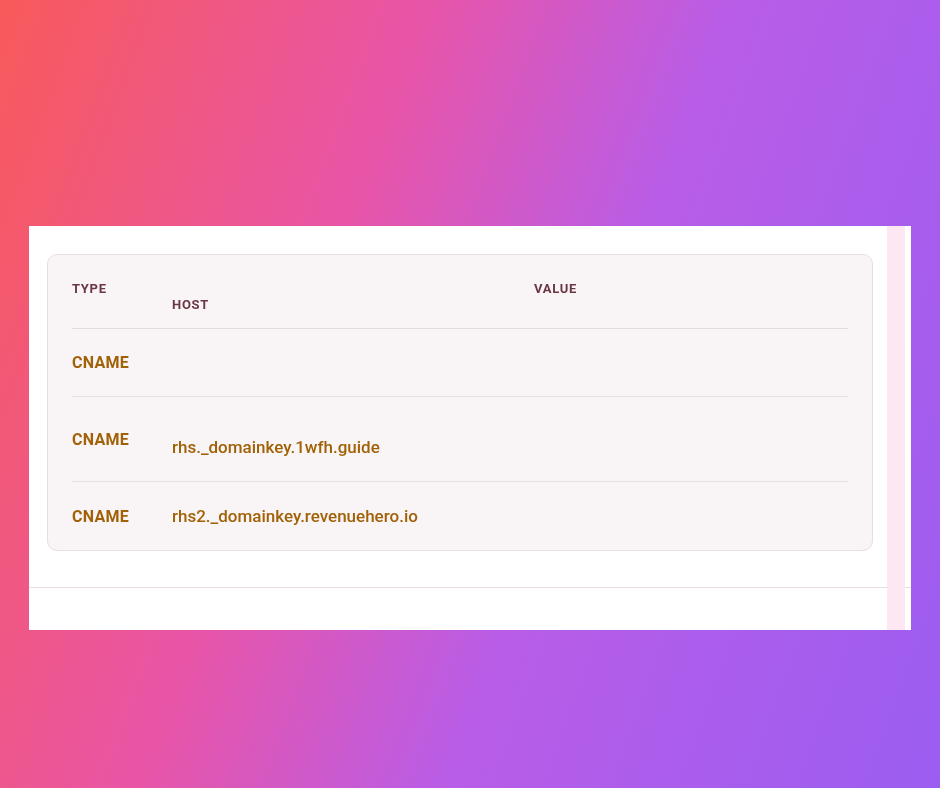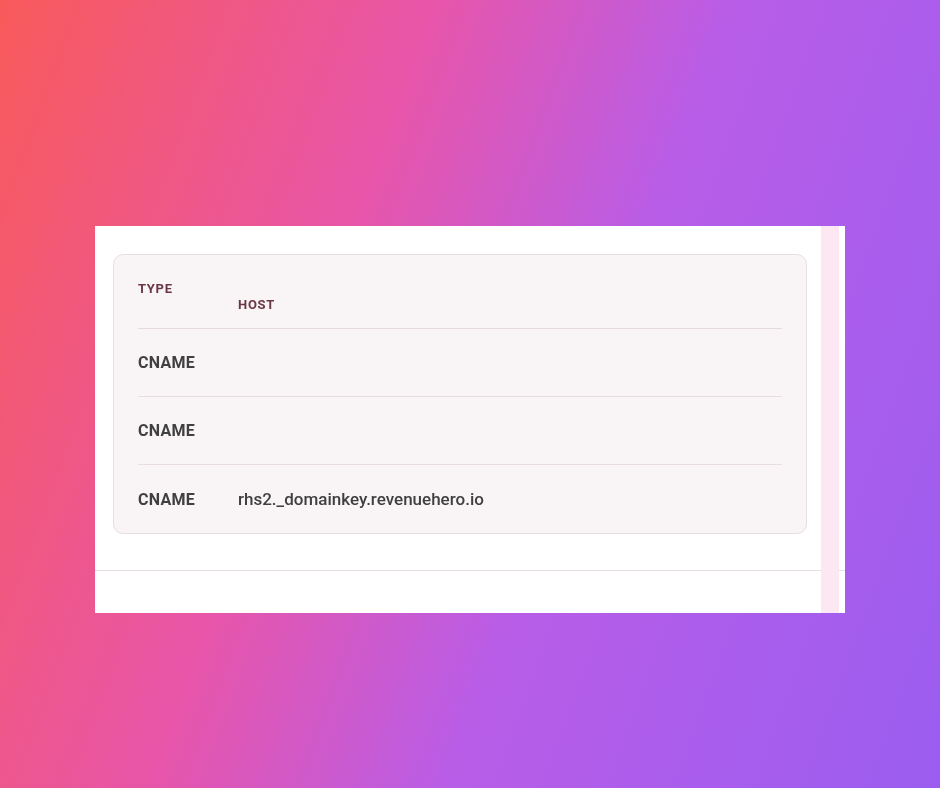--- a/index.html
+++ b/index.html
@@ -7,21 +7,21 @@
       width: 940px;
       height: 788px;
       background: linear-gradient(110deg, #f85a5a 0%, #e855a8 35%, #b85de8 60%, #9b5df0 100%);
       font-family: -apple-system, BlinkMacSystemFont, 'Segoe UI', Roboto, sans-serif;
       display: flex;
       align-items: flex-start;
       justify-content: center;
       padding-top: 226px;
     }
     .outer-wrap {
-      width: 750px;
+      width: 882px;
       background: #ffffff;
       padding: 28px 18px 0 18px;
       position: relative;
     }
     .right-edge {
       position: absolute;
       right: 6px;
       top: 0;
       bottom: 0;
       width: 18px;
@@ -49,21 +49,21 @@
       letter-spacing: 0.7px;
     }
     .data-row {
       display: flex;
       padding: 24px 0 24px 0;
       border-bottom: 1px solid #e8dde2;
       align-items: center;
     }
     .data-row:last-child { border-bottom: none; padding-bottom: 16px; }
     .td {
-      color: #404040;
+      color: #a16207;
       font-size: 17px;
       font-weight: 500;
     }
     .td-type {
       font-weight: 700;
       font-size: 16px;
       letter-spacing: 0.3px;
     }
     .bottom-border {
       margin-top: 36px;
@@ -81,28 +81,30 @@
 <body>
 
 <div class="outer-wrap">
   <div class="right-edge"></div>
 
   <div class="table-card">
 
     <div class="header-row">
       <div class="th col-type">TYPE</div>
       <div class="th col-host">HOST</div>
+      <div class="th col-value">VALUE</div>
     </div>
 
     <div class="data-row">
       <div class="td td-type col-type">CNAME</div>
     </div>
 
     <div class="data-row">
       <div class="td td-type col-type">CNAME</div>
+      <div class="td col-host">rhs._domainkey.1wfh.guide</div>
     </div>
 
     <div class="data-row">
       <div class="td td-type col-type">CNAME</div>
       <div class="td col-value">rhs2._domainkey.revenuehero.io</div>
     </div>
 
   </div>
 
   <div class="bottom-border"></div>

